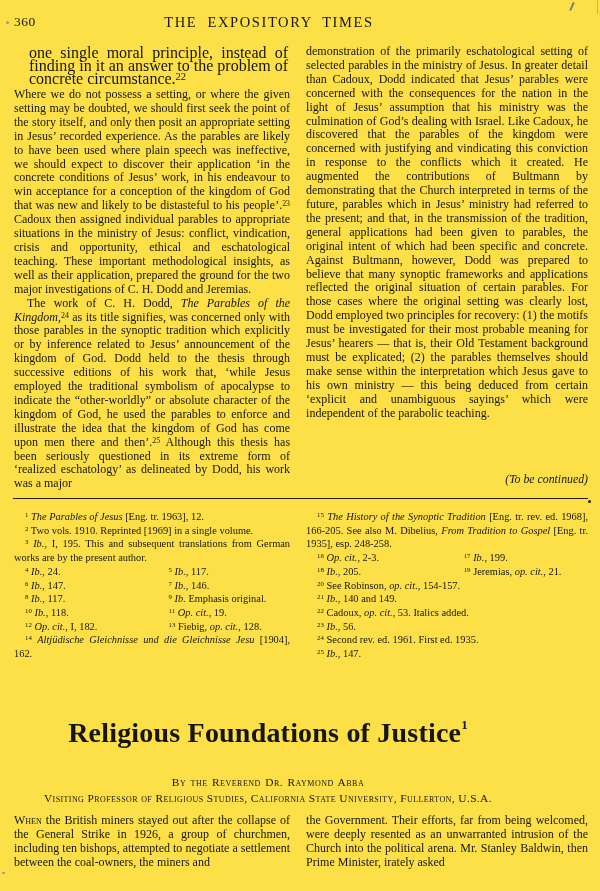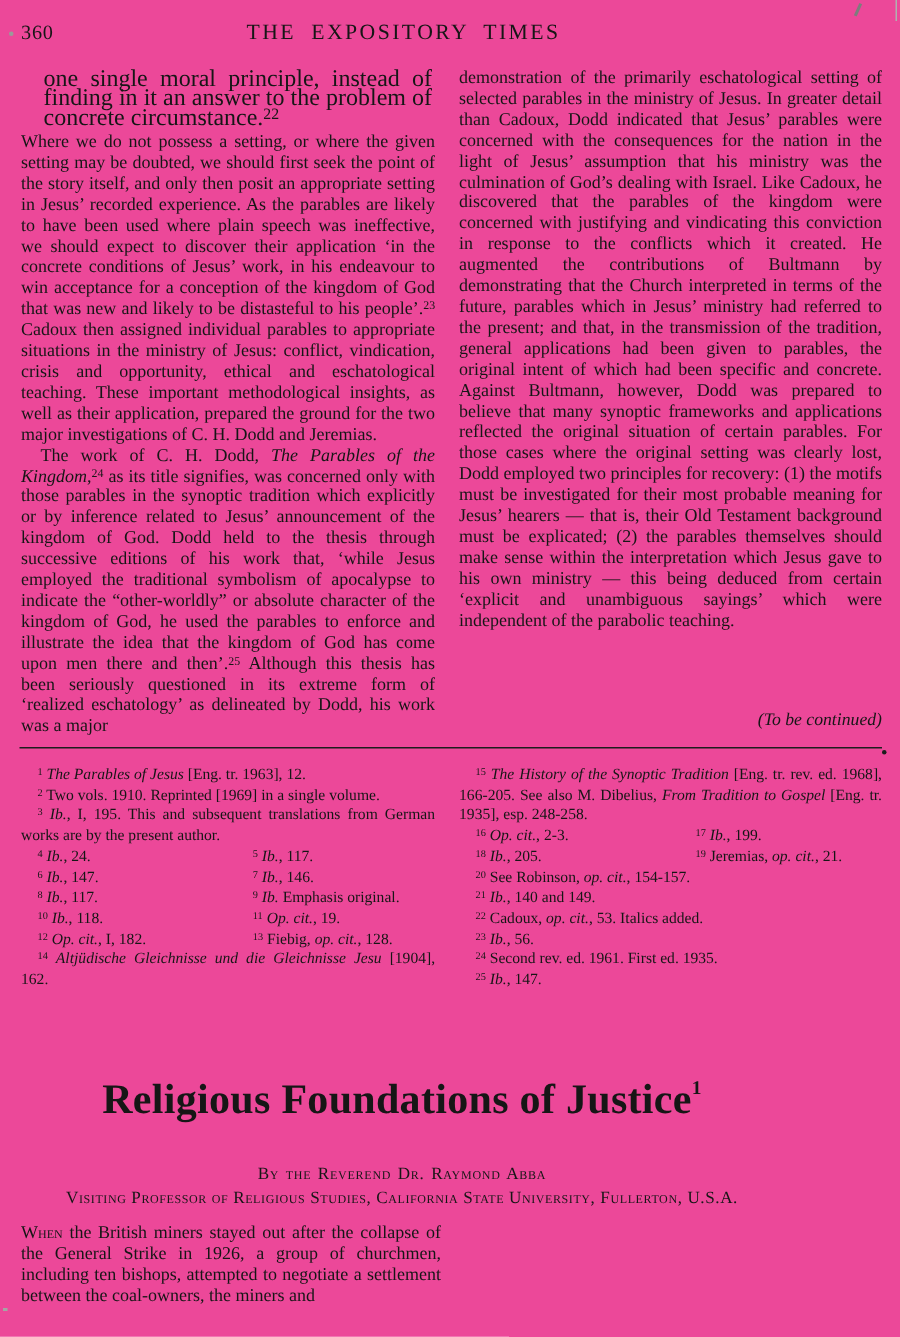--- a/index.html
+++ b/index.html
@@ -1,20 +1,20 @@
 <!DOCTYPE html>
 <html><head>
 <meta charset="utf-8">
 <style>
   html, body { margin: 0; padding: 0; }
   .page {
     position: relative;
     width: 600px;
     height: 891px;
-    background: #ec4899;
+    background: #fde047;
     overflow: hidden;
     font-family: "Liberation Serif", serif;
     color: #161616;
   }
   
   .header { position: relative; height: 18px; margin-top: 13px; }
   .page-num { position: absolute; left: 14px; top: 1px; font-size: 13.5px; letter-spacing: 0.5px; }
   .journal-title {
     position: absolute; left: 269px; top: 1px; transform: translateX(-50%);
     font-size: 14.5px; letter-spacing: 1.6px; word-spacing: 5px; white-space: nowrap;
@@ -162,15 +162,18 @@
   <div class="title-block">
     <h1 class="article-title"><span>Religious Foundations of Justice</span><span class="title-sup">1</span></h1>
     <div class="byline">By the Reverend Dr. Raymond Abba</div>
     <div class="affiliation">Visiting Professor of Religious Studies, California State University, Fullerton, U.S.A.</div>
   </div>
 
   <div class="cols2">
     <div class="col2">
       <p class="body-para"><span class="sc">When</span><span> the British miners stayed out after the collapse of the General Strike in 1926, a group of churchmen, including ten bishops, attempted to negotiate a settlement between the coal-owners, the miners and</span></p>
     </div>
+    <div class="col2 right">
+      <p class="body-para"><span>the Government. Their efforts, far from being welcomed, were deeply resented as an unwarranted intrusion of the Church into the political arena. Mr. Stanley Baldwin, then Prime Minister, irately asked</span></p>
+    </div>
   </div>
 
 </div>
 
 </body></html>

